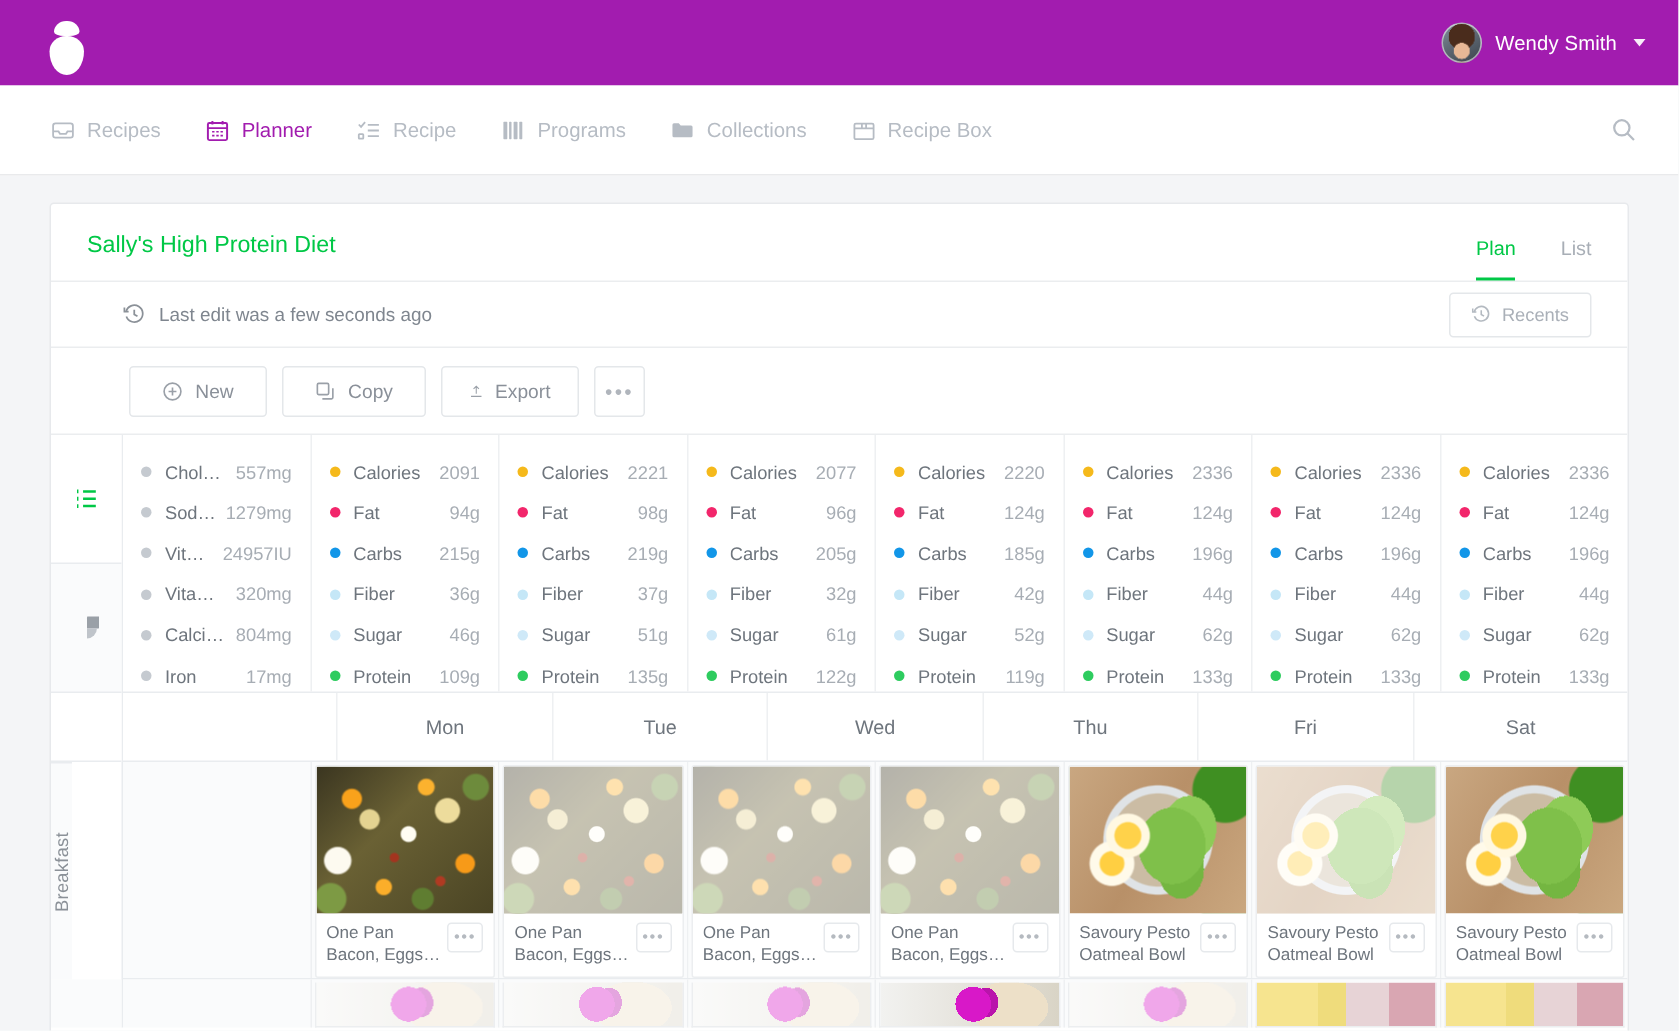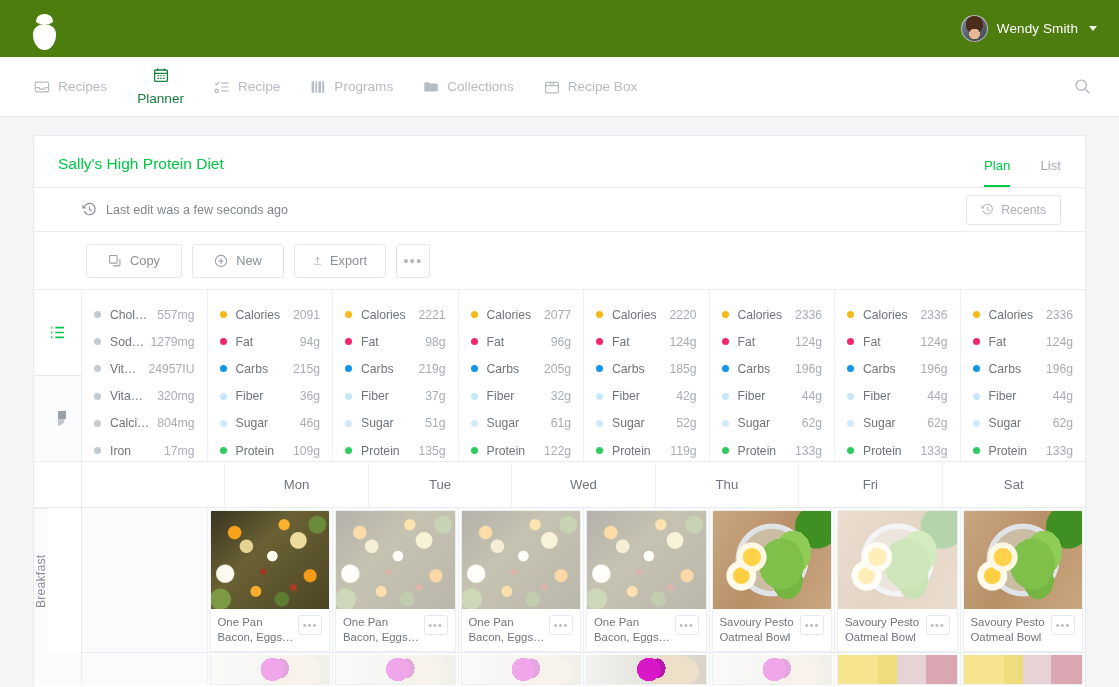--- a/index.html
+++ b/index.html
@@ -5,21 +5,21 @@
   * { box-sizing: border-box; margin: 0; padding: 0; }
   html, body {
     width: 1119px; height: 687px;
     font-family: "Liberation Sans", sans-serif;
     background: #f4f5f7;
     overflow: hidden;
   }
 
   
   .topbar {
-    height: 57px; background: #4d7c0f;
+    height: 57px; background: #a21caf;
     display: flex; align-items: center; justify-content: space-between;
     padding: 0 22px 0 28px;
   }
   .logo-wrap { width: 34px; height: 40px; position: relative; }
   .logo-leaf {
     position: absolute; left: 8px; top: 5px;
     width: 17px; height: 10px; background: #fff;
     border-radius: 50% 50% 42% 42% / 75% 75% 30% 30%;
   }
   .logo-body {
@@ -50,21 +50,21 @@
     display: flex; align-items: center;
     padding: 0 22px 0 32px;
     border-bottom: 1px solid #e9eaec;
   }
   .nav-items { display: flex; align-items: center; gap: 26px; }
   .nav-item {
     display: flex; align-items: center; gap: 8px;
     font-size: 13.6px; color: #b6bcc4; cursor: pointer;
     padding: 4px 2px;
   }
-  .nav-item.active { color: #15803d; flex-direction: column; }
+  .nav-item.active { color: #a21caf; }
   .nav-ico { width: 16px; height: 16px; display: block; flex: none; }
   .nav-spacer { flex: 1; }
   .search-btn { cursor: pointer; display: flex; align-items: center; padding: 6px; }
 
   
   .page { padding: 18px 33px 0 33px; }
   .card {
     background: #fff; border: 1px solid #e7e9ec; border-radius: 3px;
     height: 600px; overflow: hidden;
   }
@@ -353,33 +353,33 @@
         <svg width="13" height="13" viewBox="0 0 16 16" fill="none" stroke="#b4bac1" stroke-width="1.3">
           <path d="M2.2 6.2A6 6 0 112.4 9.6"></path>
             <path d="M1 3.2v3h3"></path>
             <path d="M8 4.8v3.4l2.3 1.3"></path>
         </svg>
         <span>Recents</span>
       </div>
     </div>
 
     <div class="toolbar">
+      <div class="tb-btn wide-new">
+        <svg width="14" height="14" viewBox="0 0 16 16" fill="none" stroke="#9aa0a8" stroke-width="1.25">
+          <circle cx="8" cy="8" r="6.4"></circle>
+            <path d="M8 5v6M5 8h6"></path>
+        </svg>
+        <span>New</span>
+      </div>
       <div class="tb-btn wide-copy">
         <svg width="14" height="14" viewBox="0 0 16 16" fill="none" stroke="#9aa0a8" stroke-width="1.25">
           <rect x="1.8" y="1.8" width="8.6" height="8.6" rx="1"></rect>
           <path d="M5.6 13.6h7a1 1 0 001-1v-7"></path>
         </svg>
         <span>Copy</span>
-      </div>
-      <div class="tb-btn wide-new">
-        <svg width="14" height="14" viewBox="0 0 16 16" fill="none" stroke="#9aa0a8" stroke-width="1.25">
-          <circle cx="8" cy="8" r="6.4"></circle>
-            <path d="M8 5v6M5 8h6"></path>
-        </svg>
-        <span>New</span>
       </div>
       <div class="tb-btn wide-export">
         <svg width="14" height="14" viewBox="0 0 16 16" fill="none" stroke="#9aa0a8" stroke-width="1.25">
           <path d="M8 10.6V1.8M4.8 5L8 1.8 11.2 5"></path>
             <path d="M1.8 13.8h12.4"></path>
         </svg>
         <span>Export</span>
       </div>
       <div class="tb-btn dots">
         <span>•••</span>

